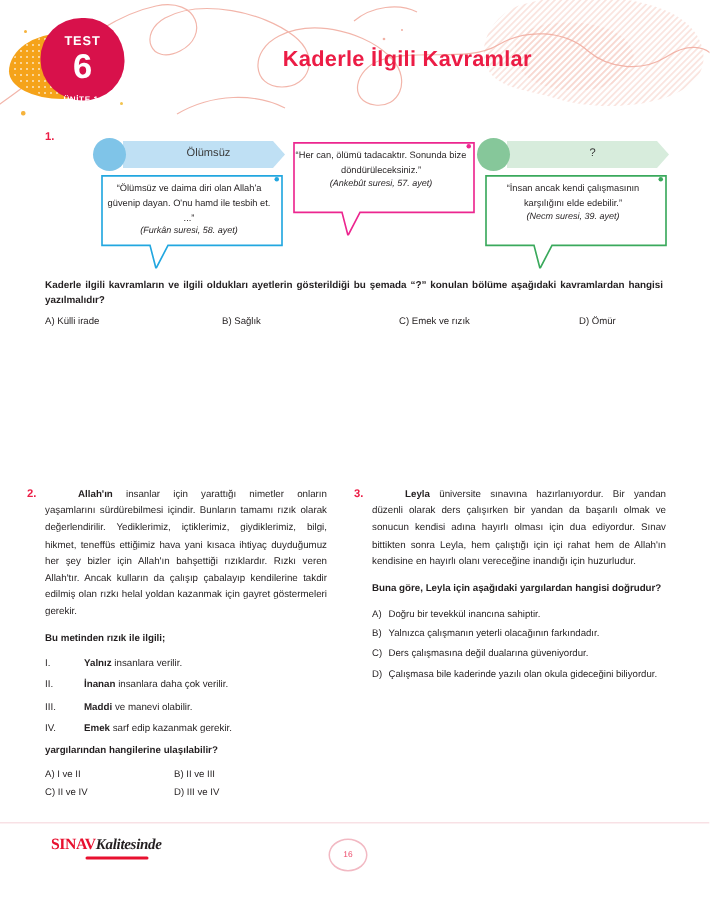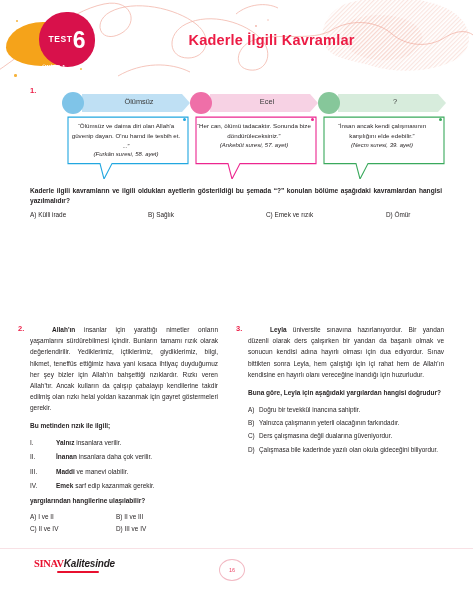--- a/index.html
+++ b/index.html
@@ -17,23 +17,23 @@
   
   .deco{position:absolute;top:0;left:0;width:473px;height:92px;pointer-events:none;}
 
   
   .badge-wrap{position:absolute;left:6px;top:8px;width:92px;height:66px;}
   .badge-blob{position:absolute;left:0;top:14px;width:74px;height:44px;
      background:#f5a31a;border-radius:50% 46% 52% 48%/58% 52% 48% 42%;}
   .badge-dots{position:absolute;left:2px;top:16px;width:58px;height:40px;
      background-image:radial-gradient(#ffffff 0.6px, transparent 0.7px);
      background-size:4px 4px;opacity:.55;border-radius:50%;}
-  .badge-circle{position:absolute;left:33px;top:4px;width:56px;height:55px;
+  .badge-circle{position:absolute;left:21px;top:4px;width:56px;height:55px;
      background:#d8114b;border-radius:50% 48% 50% 52%/50% 52% 48% 50%;
-     display:flex;flex-direction:row;align-items:center;justify-content:center;
+     display:flex;flex-direction:column;align-items:center;justify-content:center;
      color:#fff;}
   .badge-test{font-size:8.5px;font-weight:bold;letter-spacing:.6px;line-height:1;}
   .badge-num{font-size:23px;font-weight:bold;line-height:1;margin-top:1px;}
   .badge-unit{position:absolute;left:24px;top:56px;width:48px;text-align:center;
      font-size:5.4px;font-weight:bold;color:#fff;letter-spacing:.4px;}
   .dot-a{position:absolute;left:10px;top:12px;width:2.4px;height:2.4px;border-radius:50%;background:#f6b33c;}
   .dot-b{position:absolute;left:8px;top:66px;width:2.6px;height:2.6px;border-radius:50%;background:#f6b33c;}
   .dot-c{position:absolute;left:74px;top:60px;width:2.2px;height:2.2px;border-radius:50%;background:#f2c34e;}
 
   
@@ -86,21 +86,21 @@
   .optlist{margin-top:7px;font-size:6.4px;}
   .optlist .o{display:flex;margin-bottom:3.5px;line-height:1.5;}
   .optlist .o .k{width:11px;flex:none;}
 
   
   .foot-line{position:absolute;left:0;top:548px;width:473px;height:1px;background:#f3c9cf;opacity:.55;}
   .logo{position:absolute;left:34px;top:558px;font-size:0;}
   .logo .s1{font-size:10.5px;font-weight:bold;color:#e8102f;letter-spacing:-.3px;
      font-family:Liberation Serif, serif;}
   .logo .s2{font-size:10px;font-style:italic;font-weight:bold;color:#231f20;
-     font-family:Liberation Sans, sans-serif;letter-spacing:-.2px;margin-top:36px;}
+     font-family:Liberation Serif, serif;letter-spacing:-.2px;margin-top:36px;}
   .logo-underline{position:absolute;left:57px;top:571px;width:42px;height:1.6px;background:#e8102f;border-radius:2px;}
   .pageno{position:absolute;left:219px;top:559px;width:24px;height:20px;
      border:1px solid #f2b9c3;border-radius:50%;
      display:flex;align-items:center;justify-content:center;
      font-size:5.6px;color:#ec4a6a;}
 </style>
 </head>
 <body>
 
 <div class="page">
@@ -159,29 +159,20 @@
           <path d="M6 2 H126 V44 H50 L42 58 L38 44 H6 Z" fill="none" stroke="#22a7e0" stroke-width="1.1"></path>
         </svg>
       </div>
       <div class="c-dot" style="background:#22a7e0"></div>
       <div class="c-text">“Ölümsüz ve daima diri olan Allah'a güvenip dayan. O'nu hamd ile tesbih et. ...”</div>
       <div class="c-ref">(Furkân suresi, 58. ayet)</div>
     </div>
   </div>
 
   <div class="concept c2">
-    <div class="c-head">
-      <div class="c-banner">
-        <svg viewBox="0 0 108 18" preserveAspectRatio="none">
-            <path d="M0 0 H100 L108 9 L100 18 H0 Z" fill="#f7d2e4"></path>
-          </svg>
-      </div>
-      <div class="c-circle" style="background:#ef6fa8"></div>
-      <div class="c-label">Ecel</div>
-    </div>
     <div class="c-body">
       <div class="bubble">
         <svg viewBox="0 0 128 58" preserveAspectRatio="none">
           <path d="M6 2 H126 V44 H50 L42 58 L38 44 H6 Z" fill="none" stroke="#ec268f" stroke-width="1.1"></path>
         </svg>
       </div>
       <div class="c-dot" style="background:#ec268f"></div>
       <div class="c-text">“Her can, ölümü tadacaktır. Sonunda bize döndürüleceksiniz.”</div>
       <div class="c-ref">(Ankebût suresi, 57. ayet)</div>
     </div>

